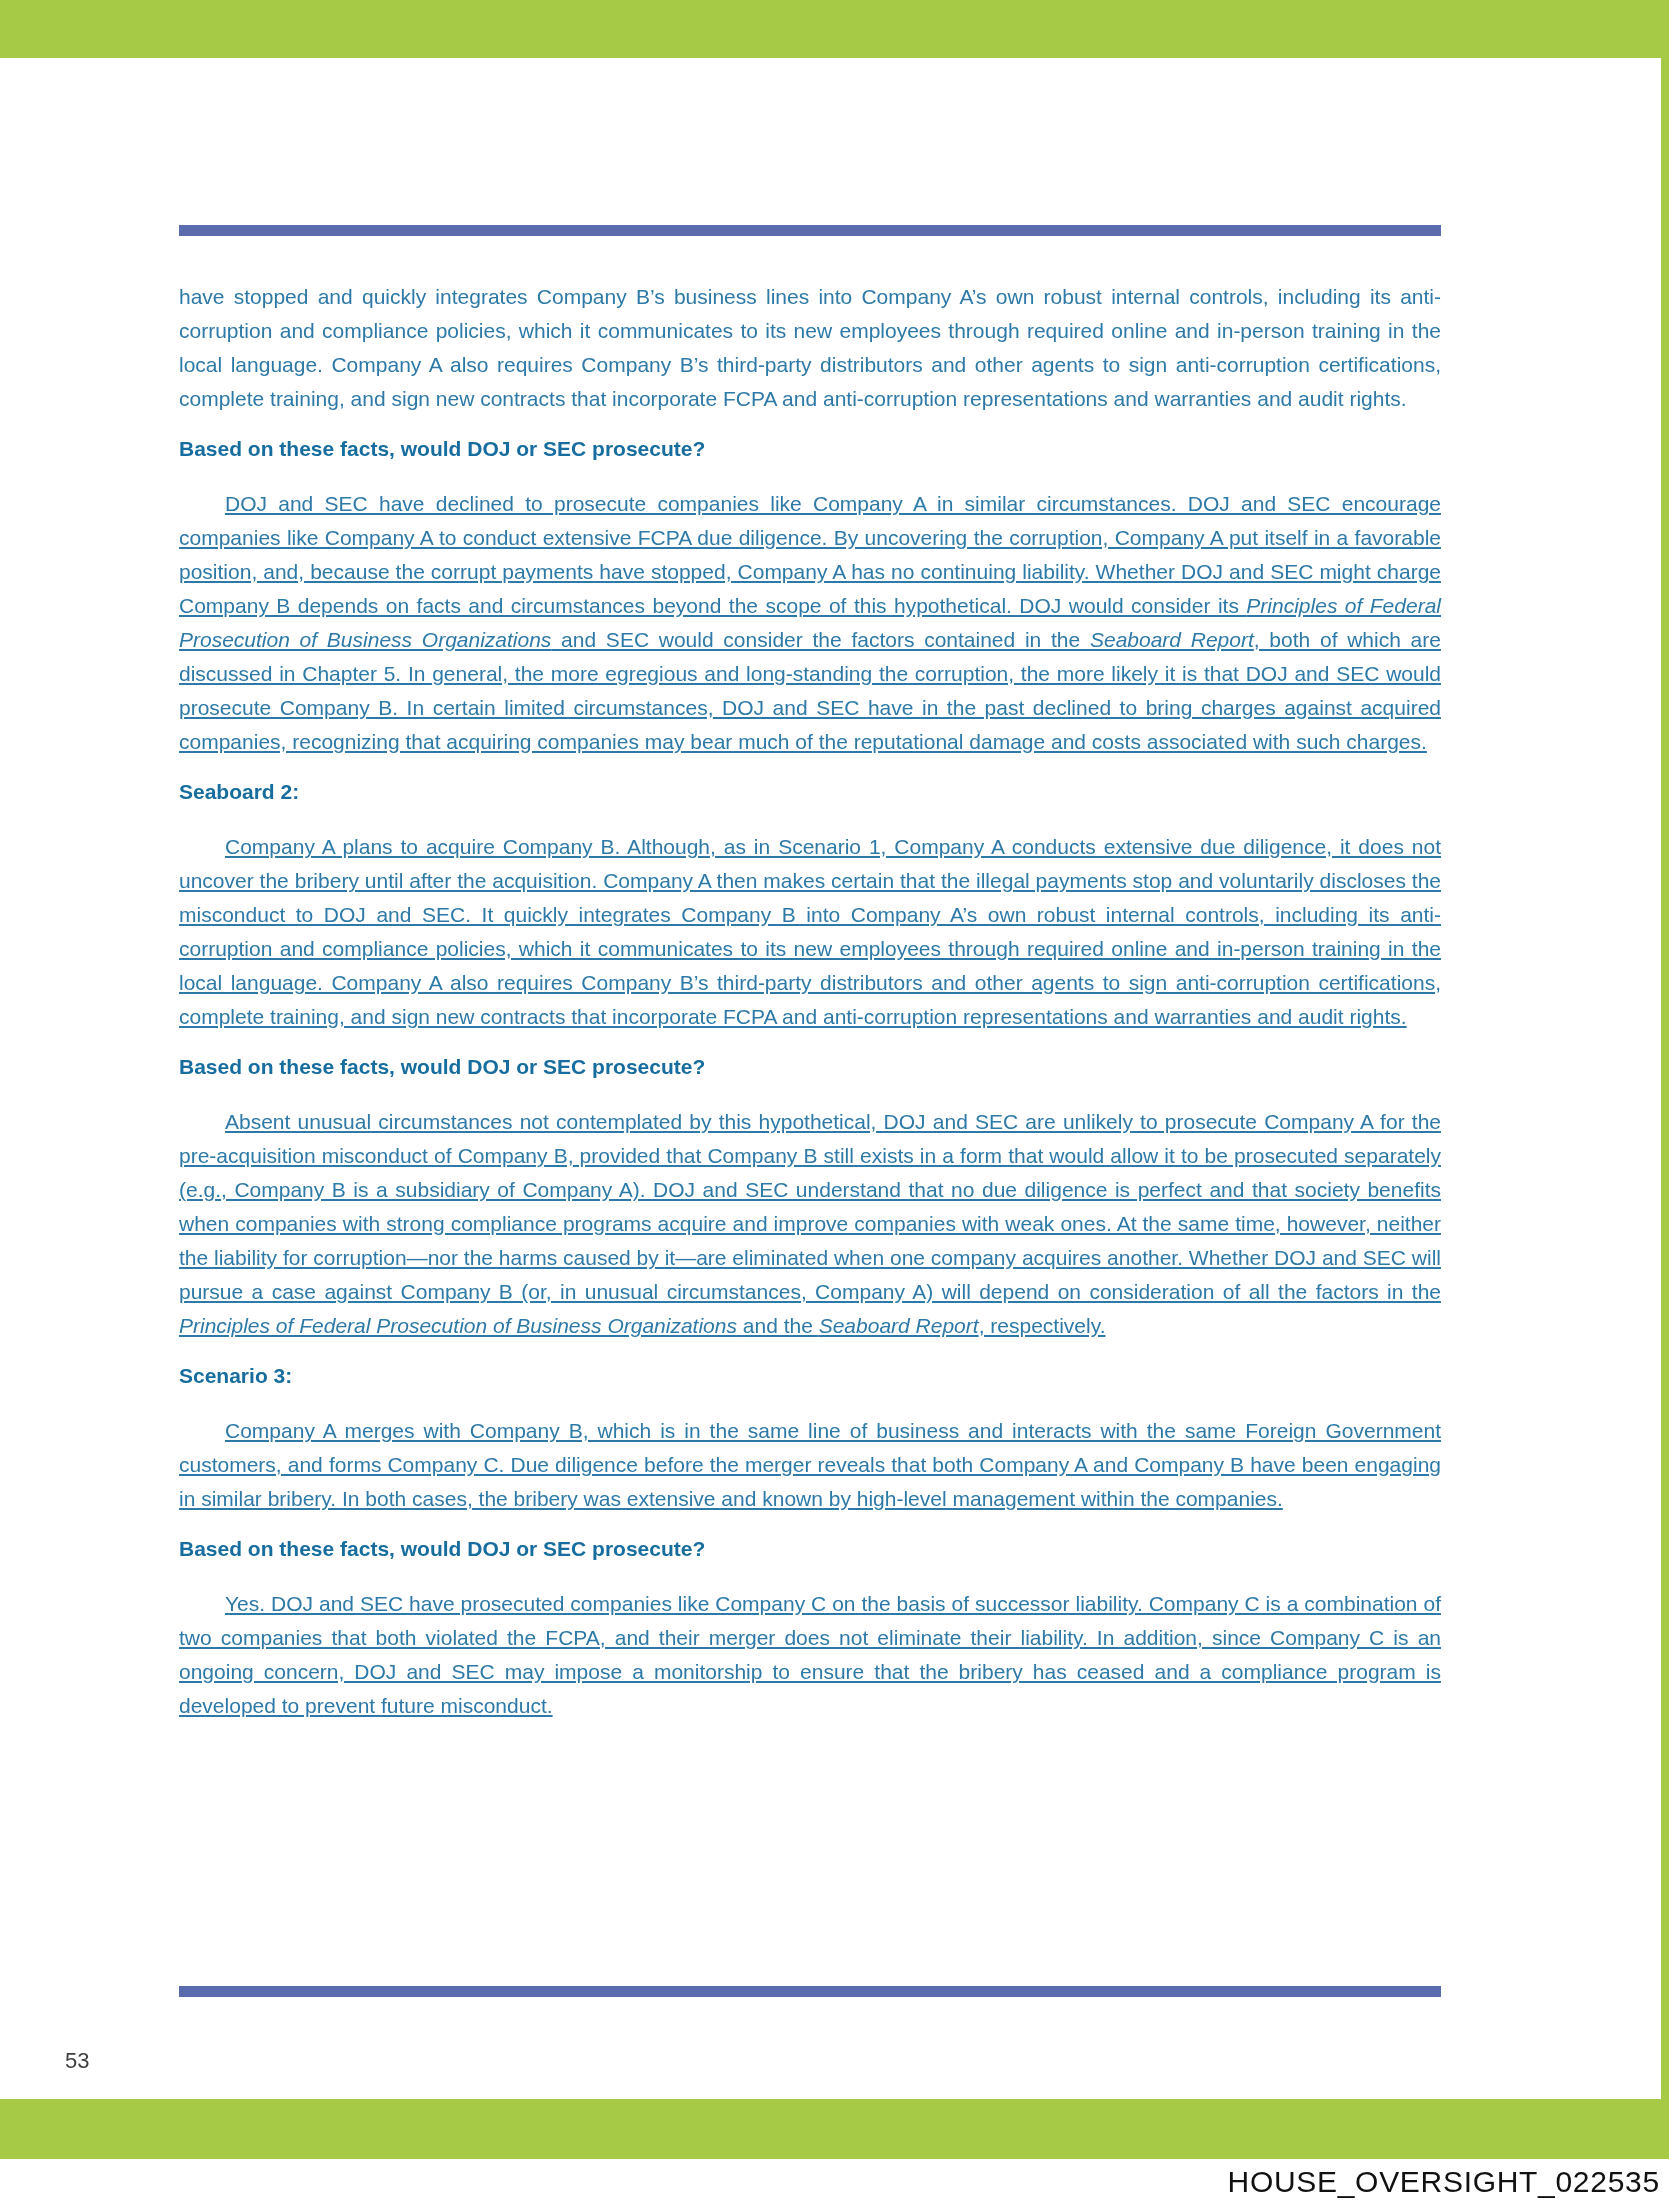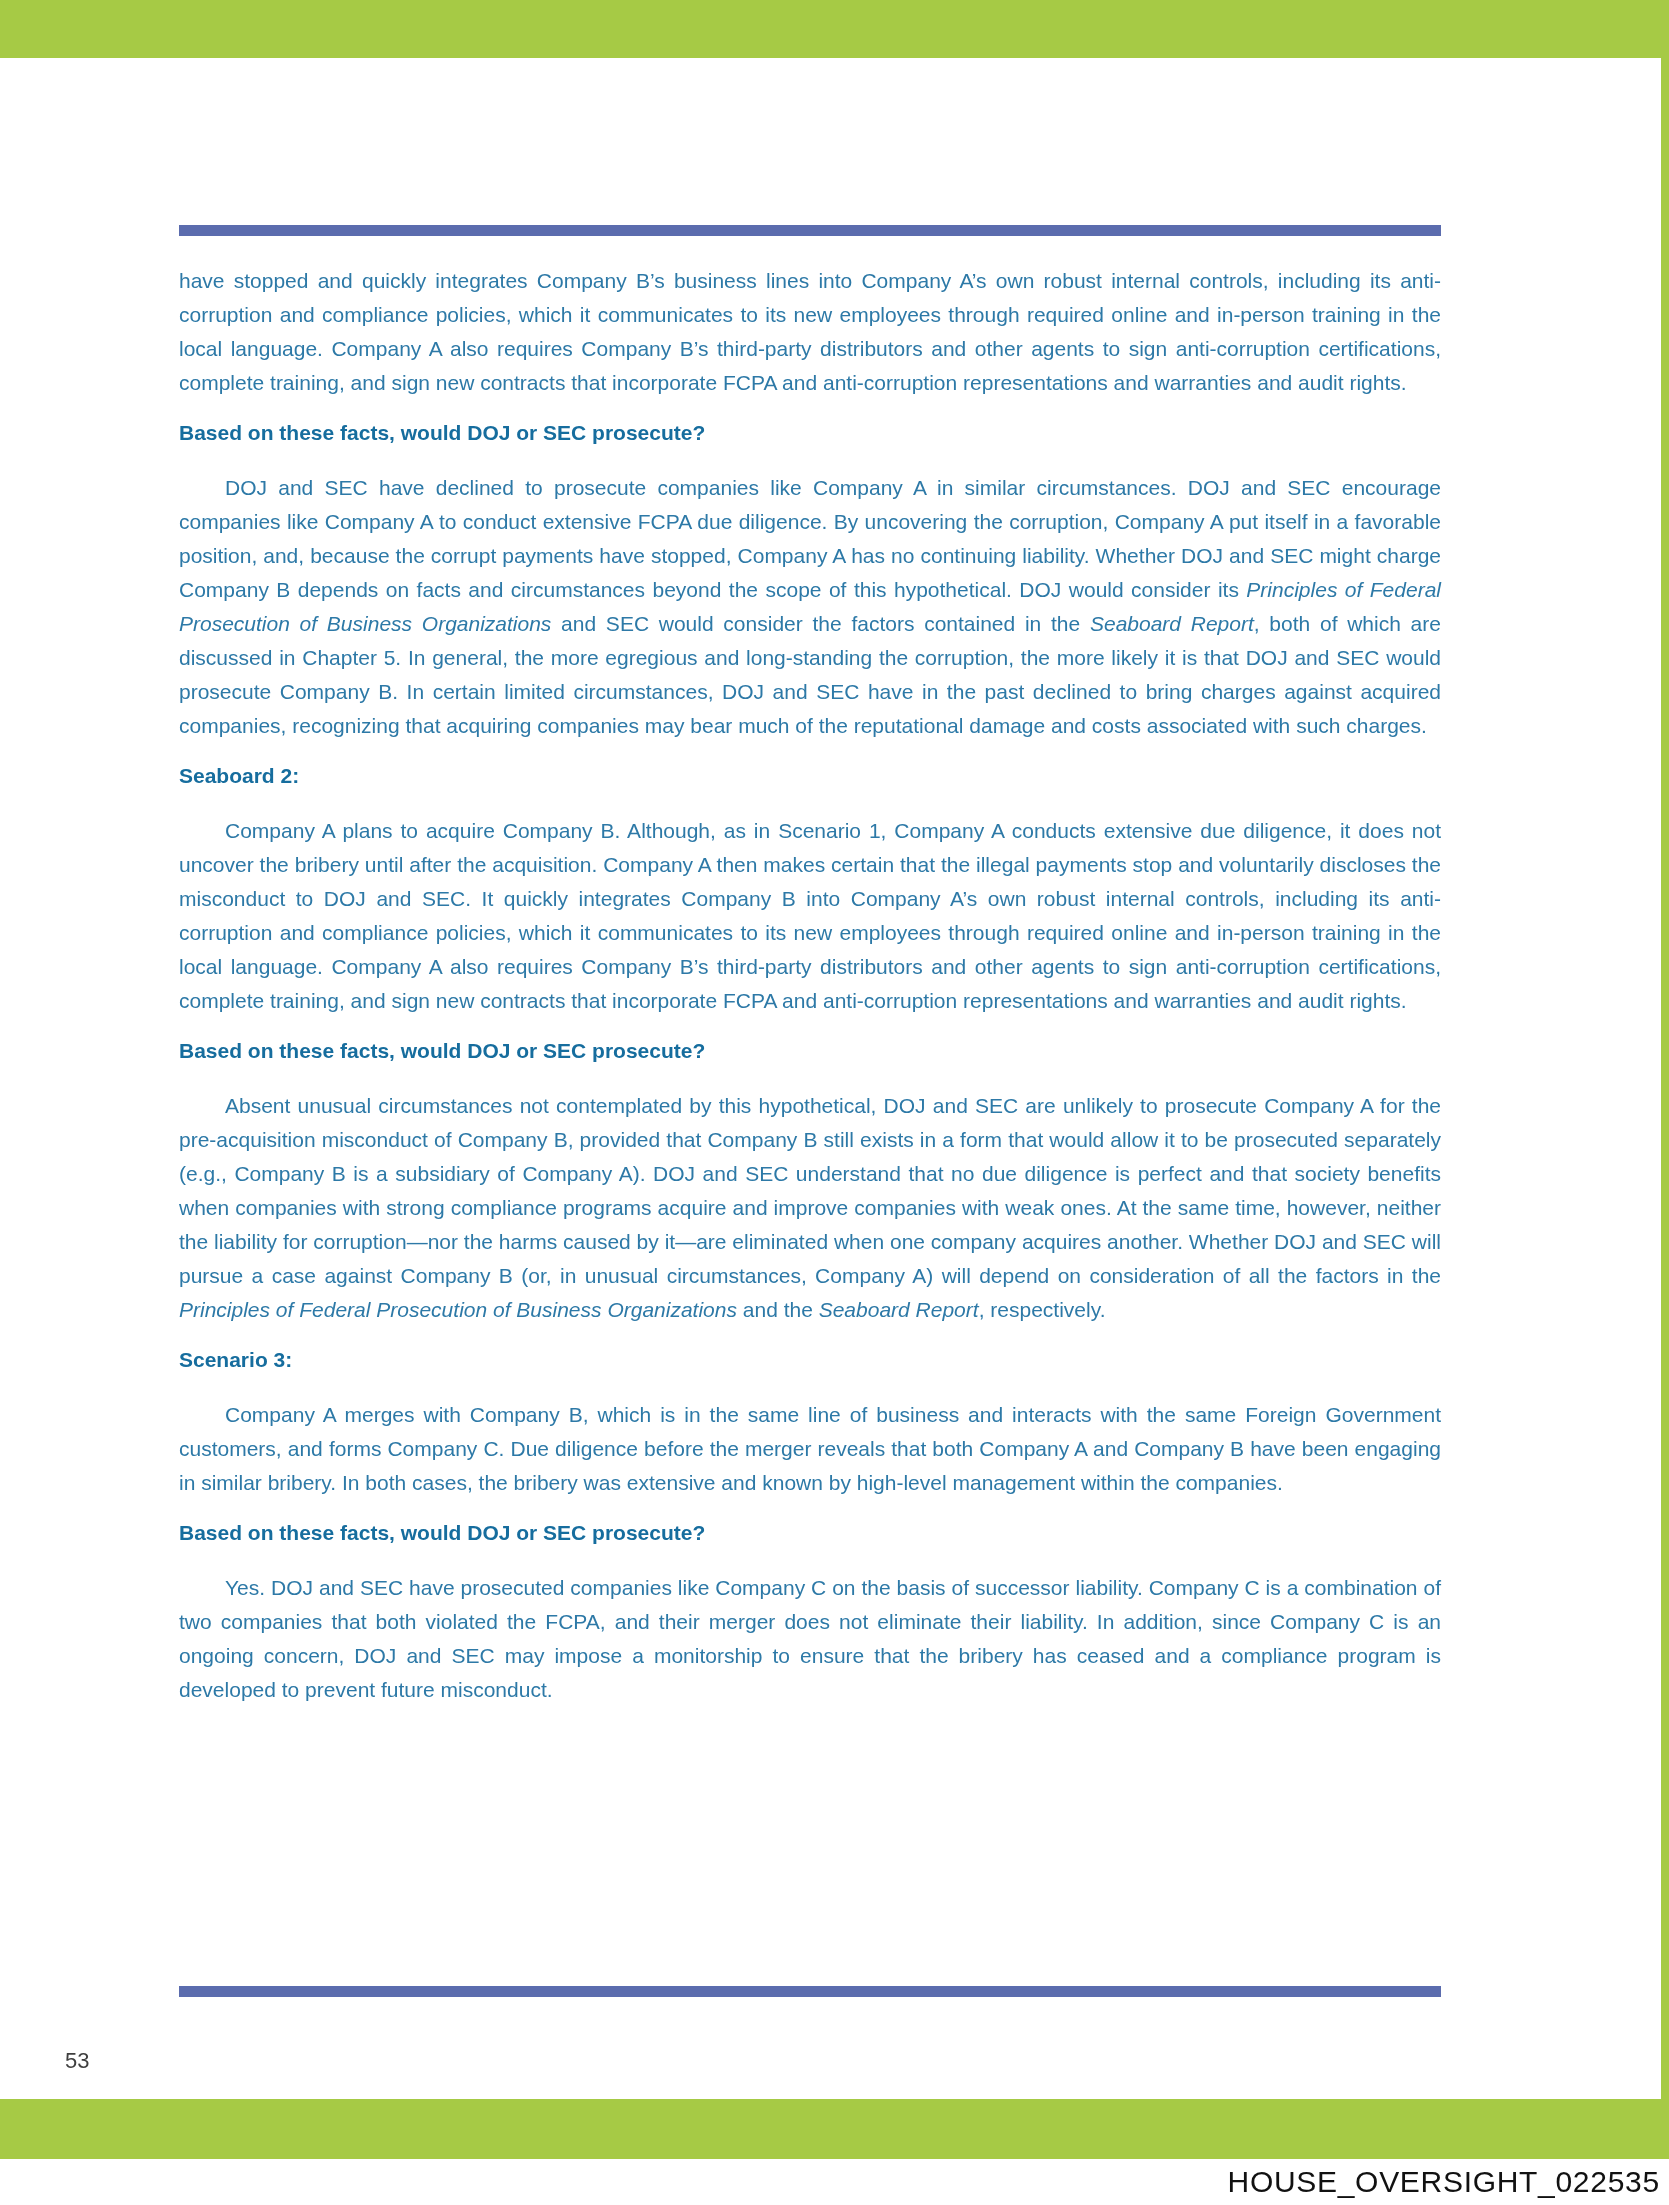--- a/index.html
+++ b/index.html
@@ -24,26 +24,26 @@
     position: absolute; top: 2099px; left: 0; width: 100%; height: 60px;
     background: var(--green, #a6ca45);
   }
   .rule {
     position: absolute; left: 179px; width: 1262px; height: 10.5px;
     background: var(--blue-rule, #5b6cae);
   }
   .rule-top { top: 225px; }
   .rule-bottom { top: 1986px; }
   .text-block {
-    position: absolute; left: 179px; top: 264px; width: 1262px;
+    position: absolute; left: 179px; top: 280px; width: 1262px;
     color: var(--body-text, #2d79a7);
     font-size: 21px; line-height: 34px;
   }
   .para { margin: 0; text-align: justify; }
-  .para.indent { text-indent: 46px; }
+  .para.indent { text-indent: 46px; text-decoration: underline; }
   .heading {
     margin: 16px 0 21px;
     font-weight: bold;
     text-align: left;
     color: var(--heading-text, #166d9e);
     font-size: 21px; line-height: 34px;
   }
   .text-block i { font-style: italic; }
   .page-number {
     position: absolute; left: 65px; top: 2048px;

